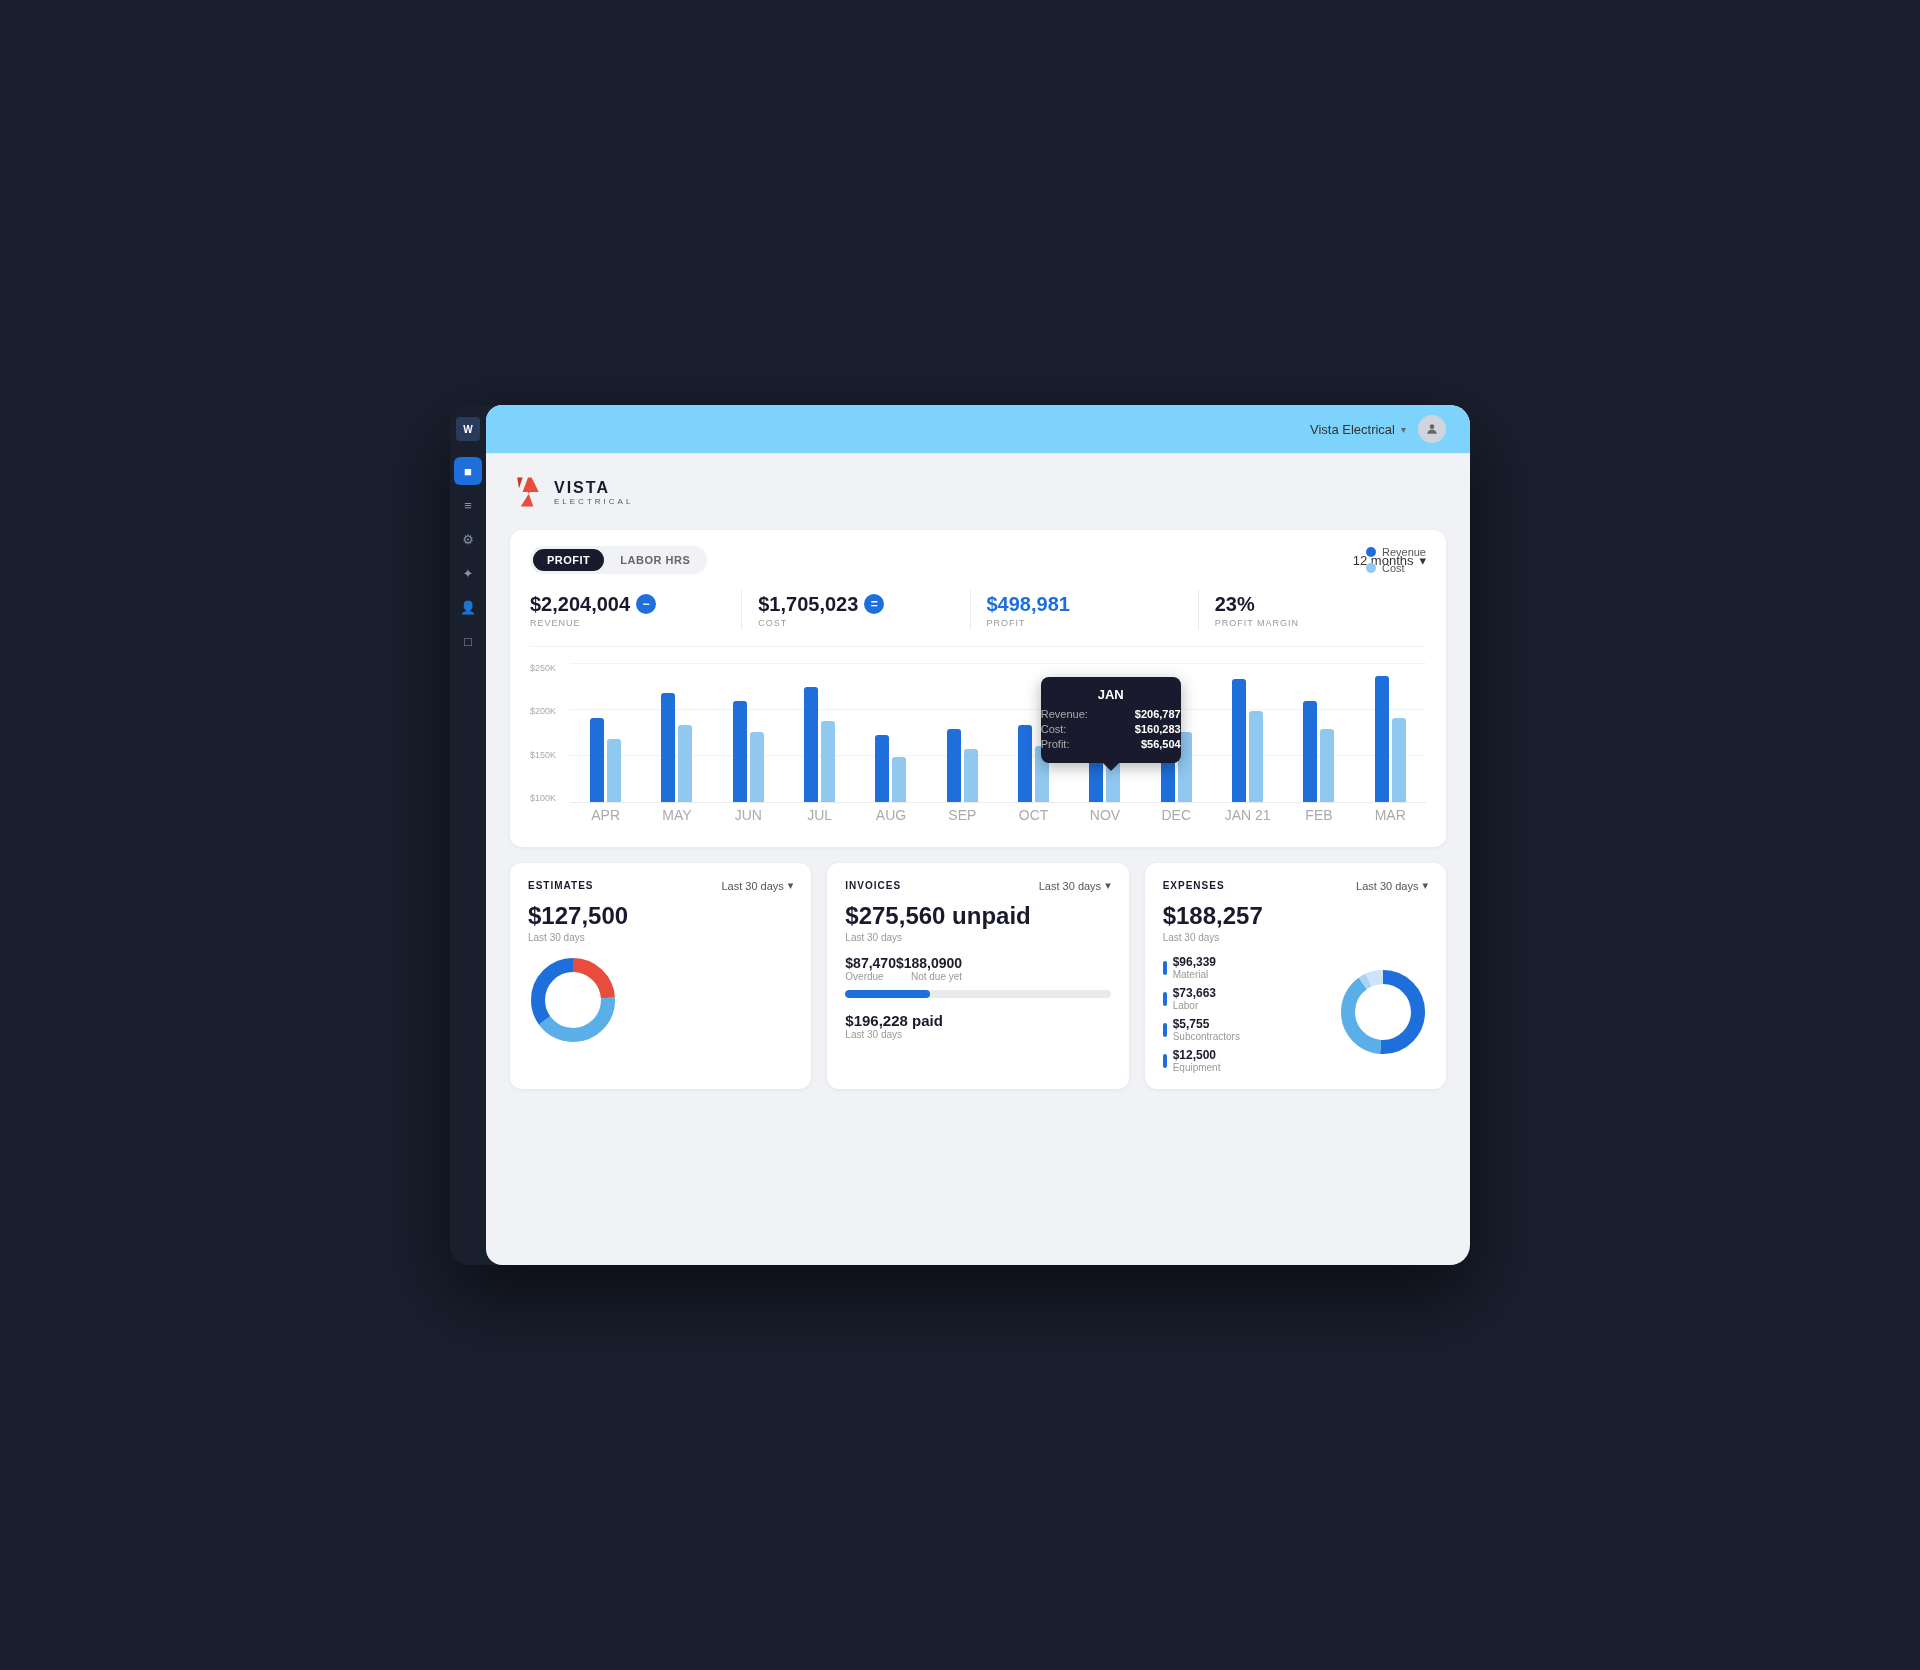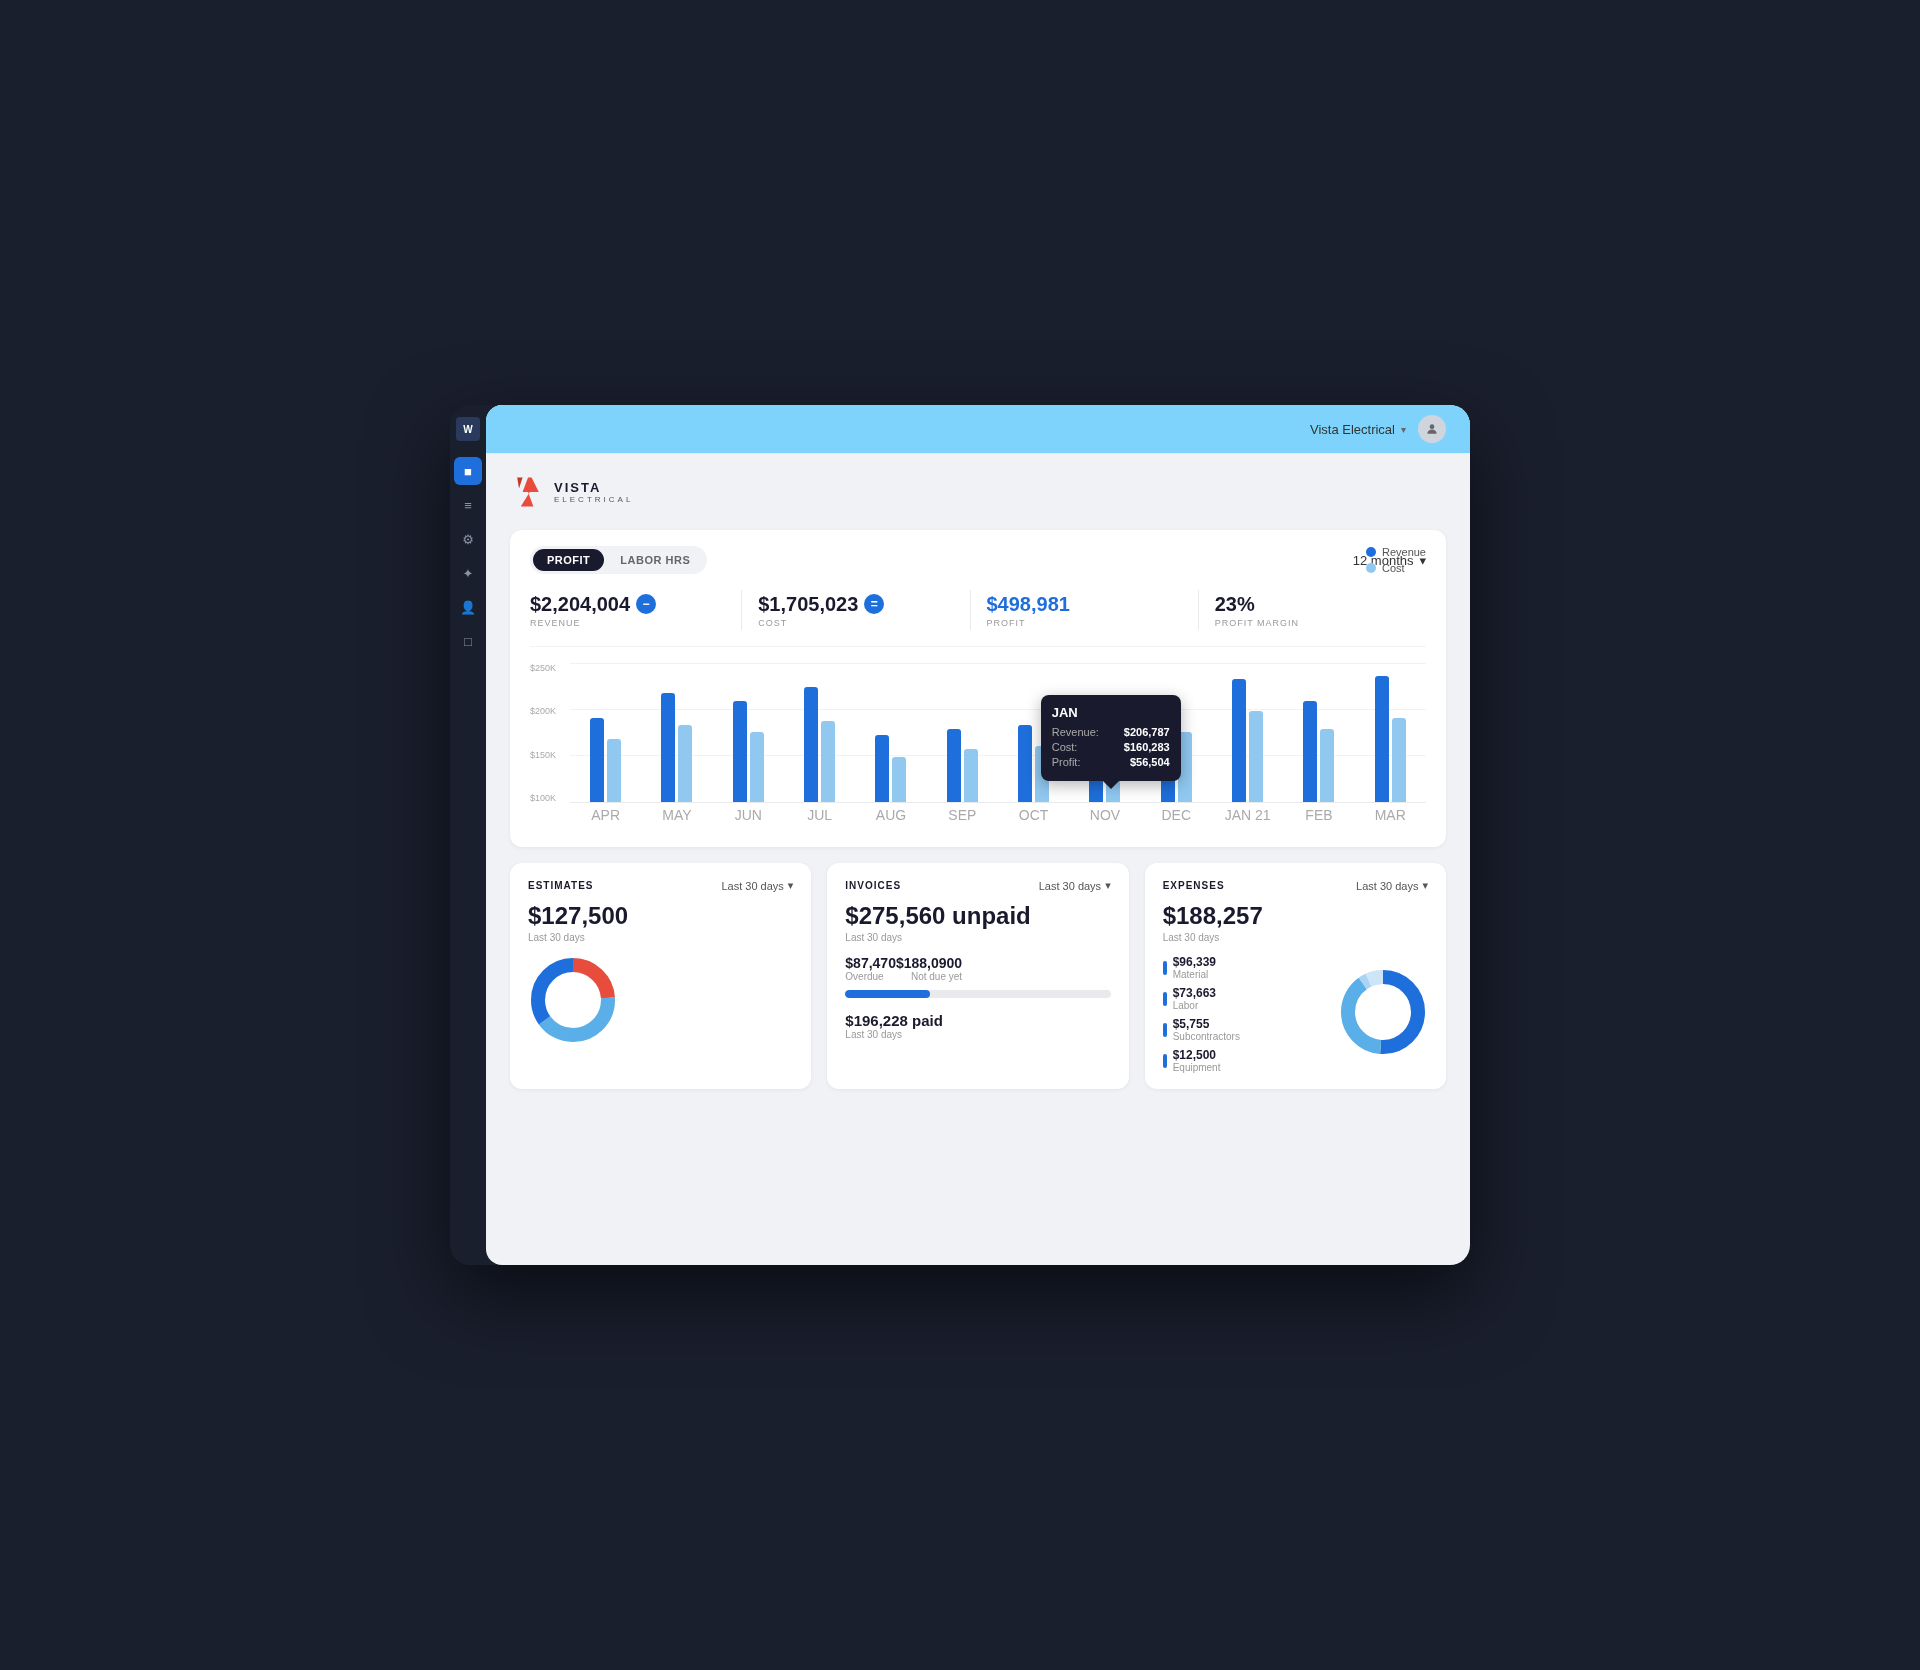--- a/index.html
+++ b/index.html
@@ -119,21 +119,21 @@
       display: flex;
       align-items: center;
       gap: 8px;
       margin-bottom: 4px;
     }
     .logo-icon {
       width: 36px;
       height: 36px;
     }
     .logo-text {
-      font-size: 13px;
+      font-size: 16px;
       font-weight: 800;
       color: #1a1a2e;
       letter-spacing: 2px;
     }
     .logo-sub {
       font-size: 8px;
       letter-spacing: 3px;
       color: #555;
     }
 
@@ -315,27 +315,28 @@
       color: #aaa;
       padding-top: 4px;
     }
 
     
     .chart-tooltip {
       position: absolute;
       background: #1a1a2e;
       color: #fff;
       border-radius: 8px;
-      padding: 10px 11px;
+      padding: 10px 0;
       font-size: 11px;
       min-width: 140px;
-      top: 32px;
+      top: 14px;
       left: 57%;
       z-index: 10;
       box-shadow: 0 4px 16px rgba(0,0,0,0.3);
+      text-align: center;
     }
     .tooltip-title {
       font-weight: 700;
       font-size: 13px;
       margin-bottom: 6px;
     }
     .tooltip-row {
       display: flex;
       justify-content: space-between;
       gap: 12px;

